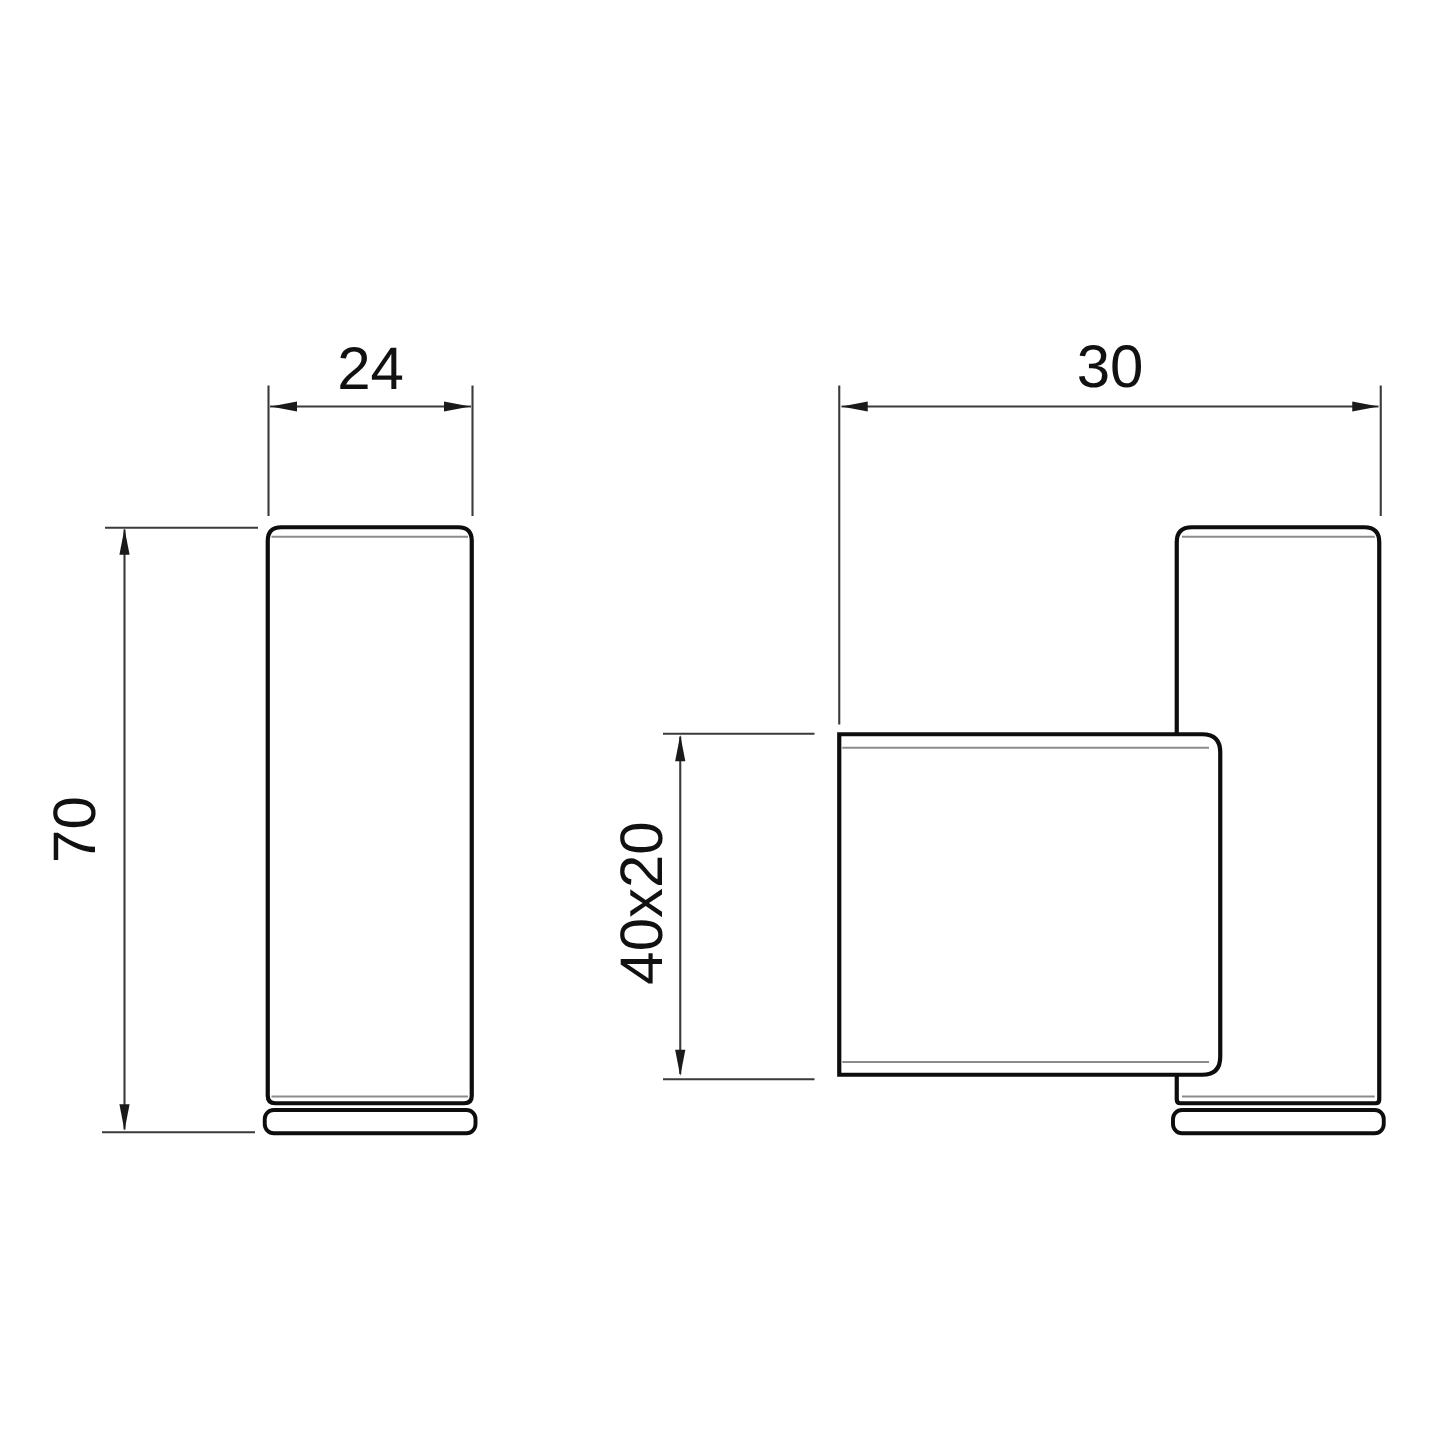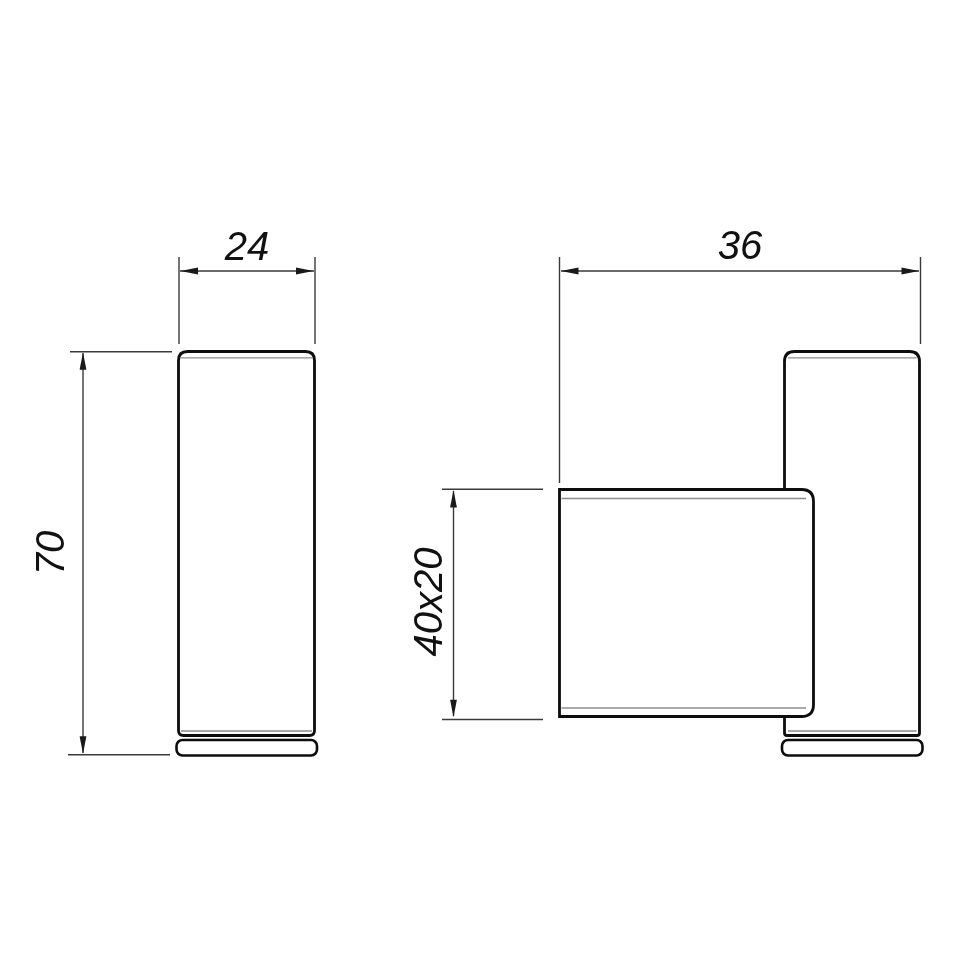--- a/index.html
+++ b/index.html
@@ -7,21 +7,20 @@
     padding: 0;
     background: #ffffff;
   }
   #canvas {
     position: relative;
     width: 970px;
     height: 970px;
     background: #ffffff;
     overflow: hidden;
     font-family: "Liberation Sans", sans-serif;
-    font-style: italic;
   }
   #geometry {
     position: absolute;
     left: 0;
     top: 0;
   }
   .dim-label {
     position: absolute;
     font-family: "Liberation Sans", sans-serif;
     font-size: 40px;
@@ -93,19 +92,19 @@
       <path d="M 442 489.2 H 543"></path>
       <path d="M 442 719.5 H 543"></path>
       <path d="M 453.5 491 V 716"></path>
       <polygon stroke="none" fill="#1a1a1a" points="453.5,490 450.1,507.5 456.9,507.5"></polygon>
       <polygon stroke="none" fill="#1a1a1a" points="453.5,717.3 450.1,699.8 456.9,699.8"></polygon>
     </g>
   </svg>
 
   <div class="dim-label" style="left:247px; top:246px;">24</div>
 
-  <div class="dim-label" style="left:740px; top:245px;">36</div>
+  <div class="dim-label" style="left:740px; top:245px;">30</div>
 
   <div class="dim-label vertical" style="left:50px; top:553px;">70</div>
 
   <div class="dim-label vertical" style="left:428px; top:602px;">40x20</div>
 
 </div>
 
 </body></html>

